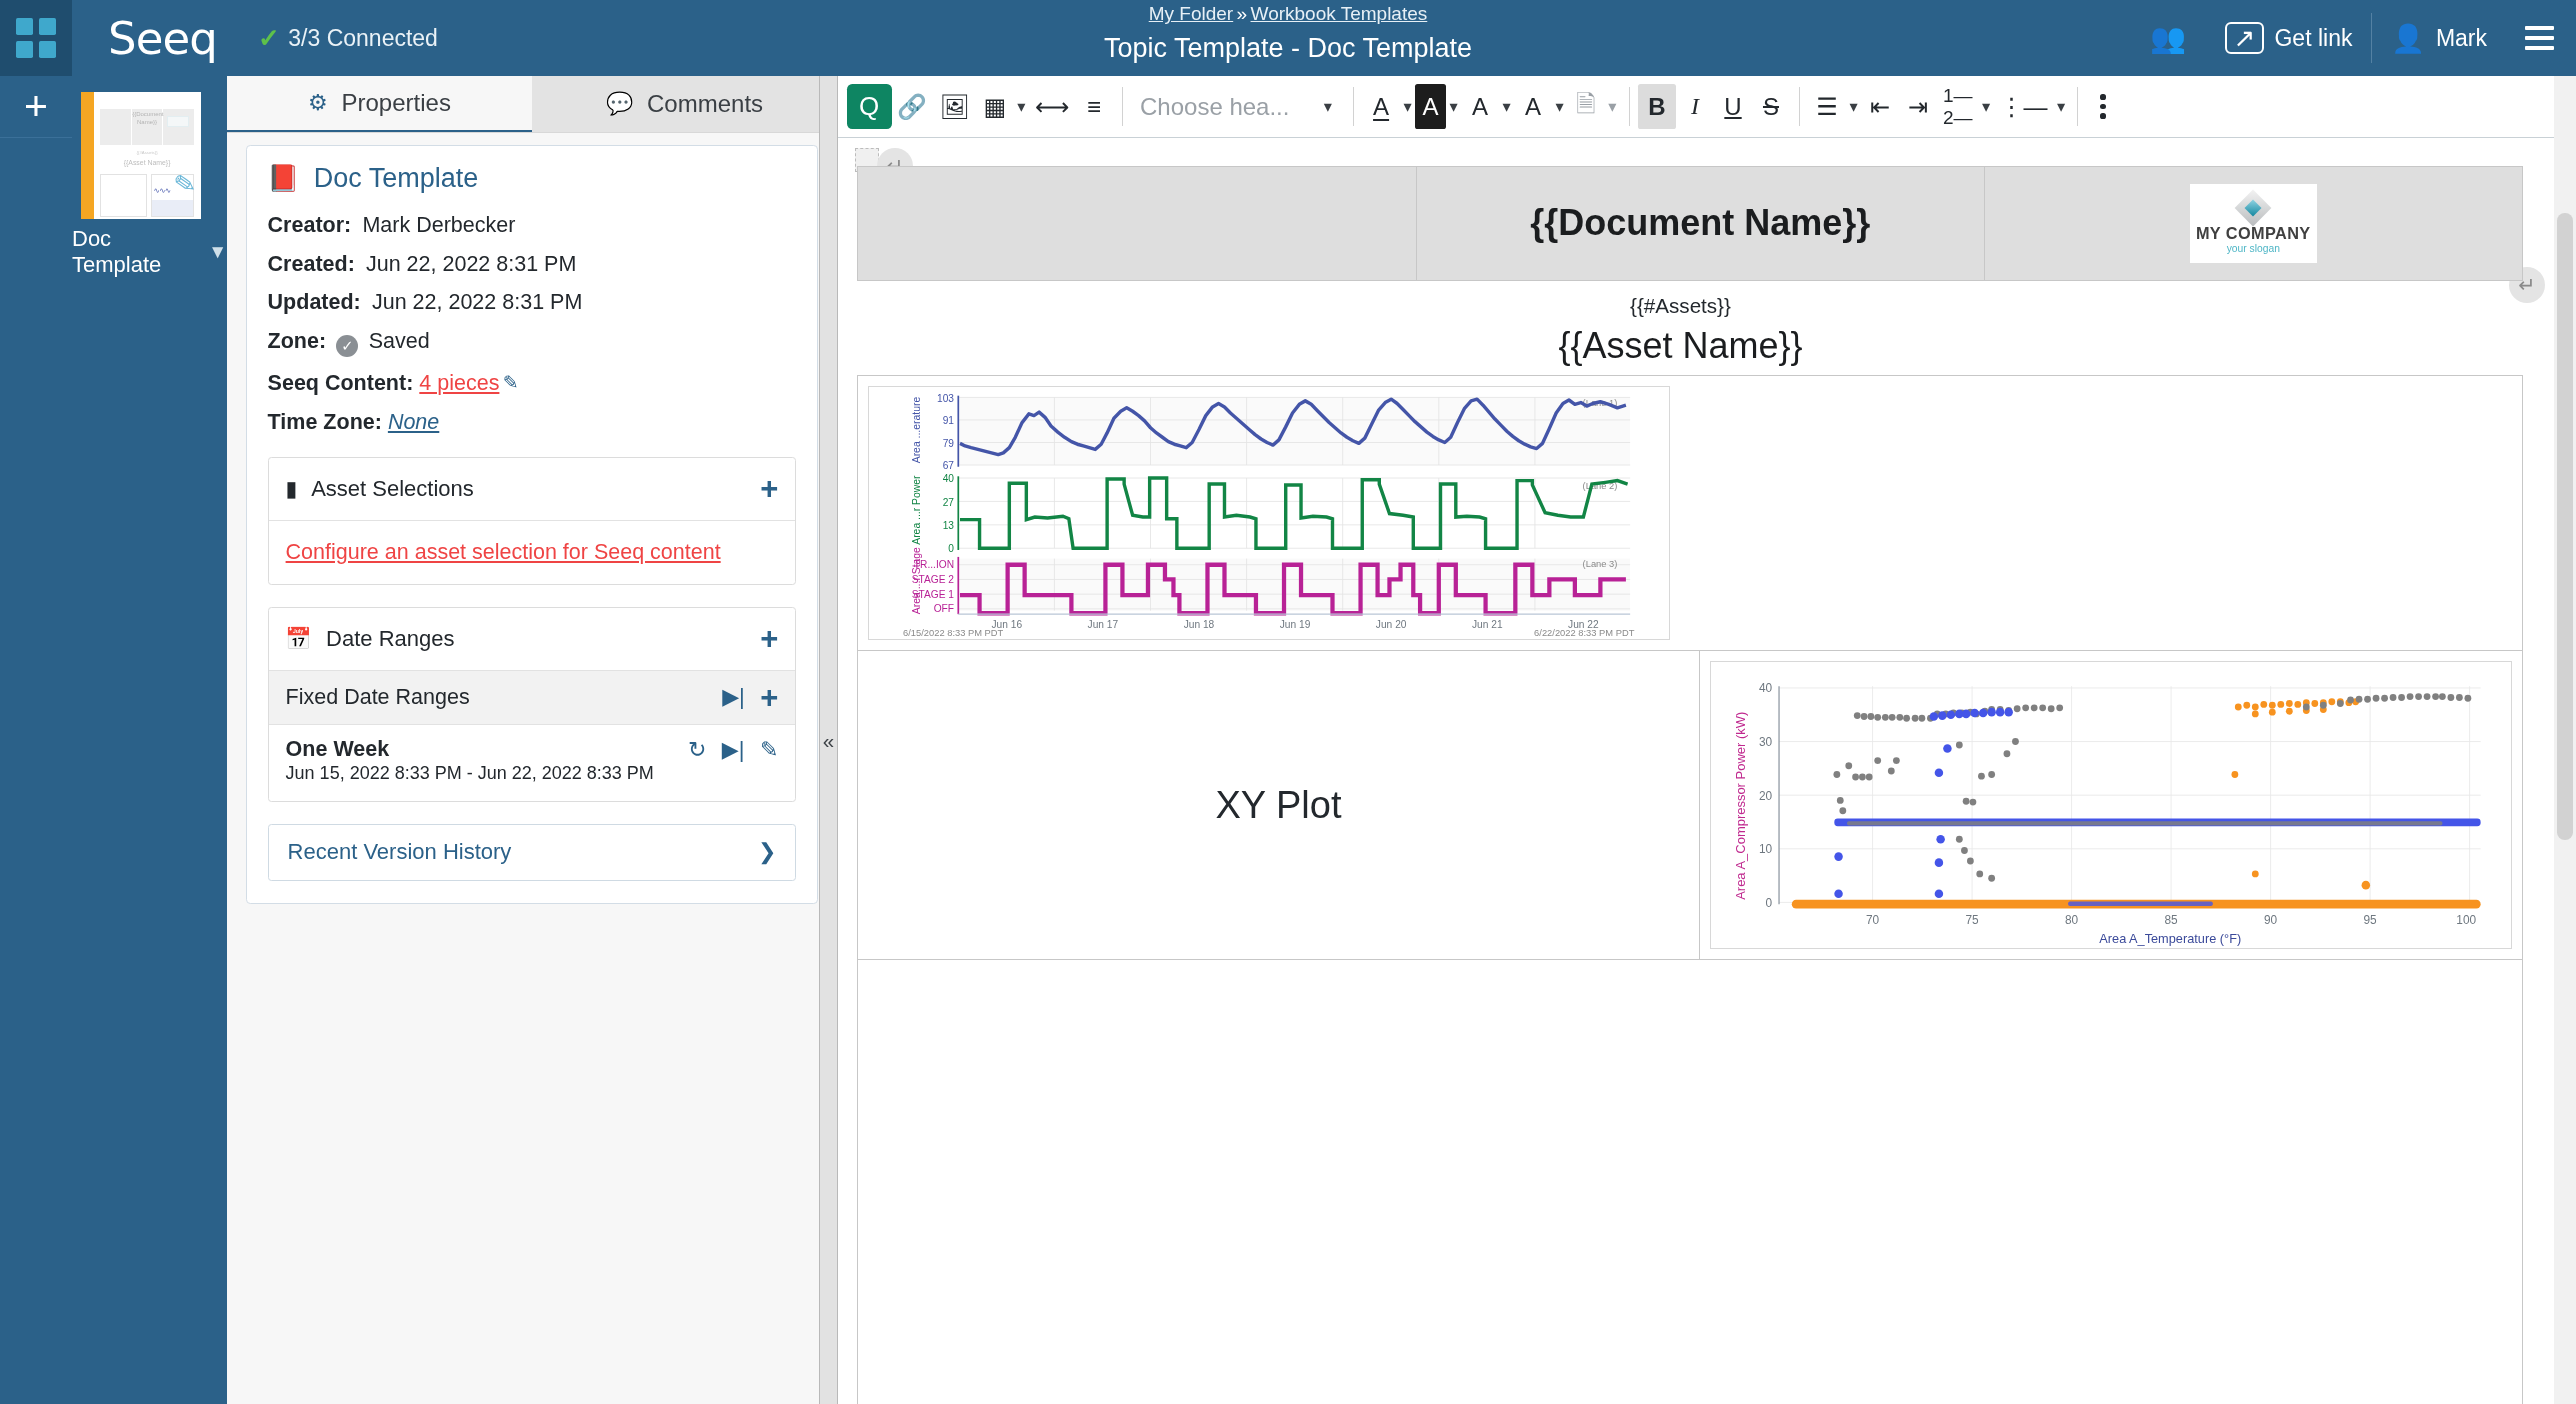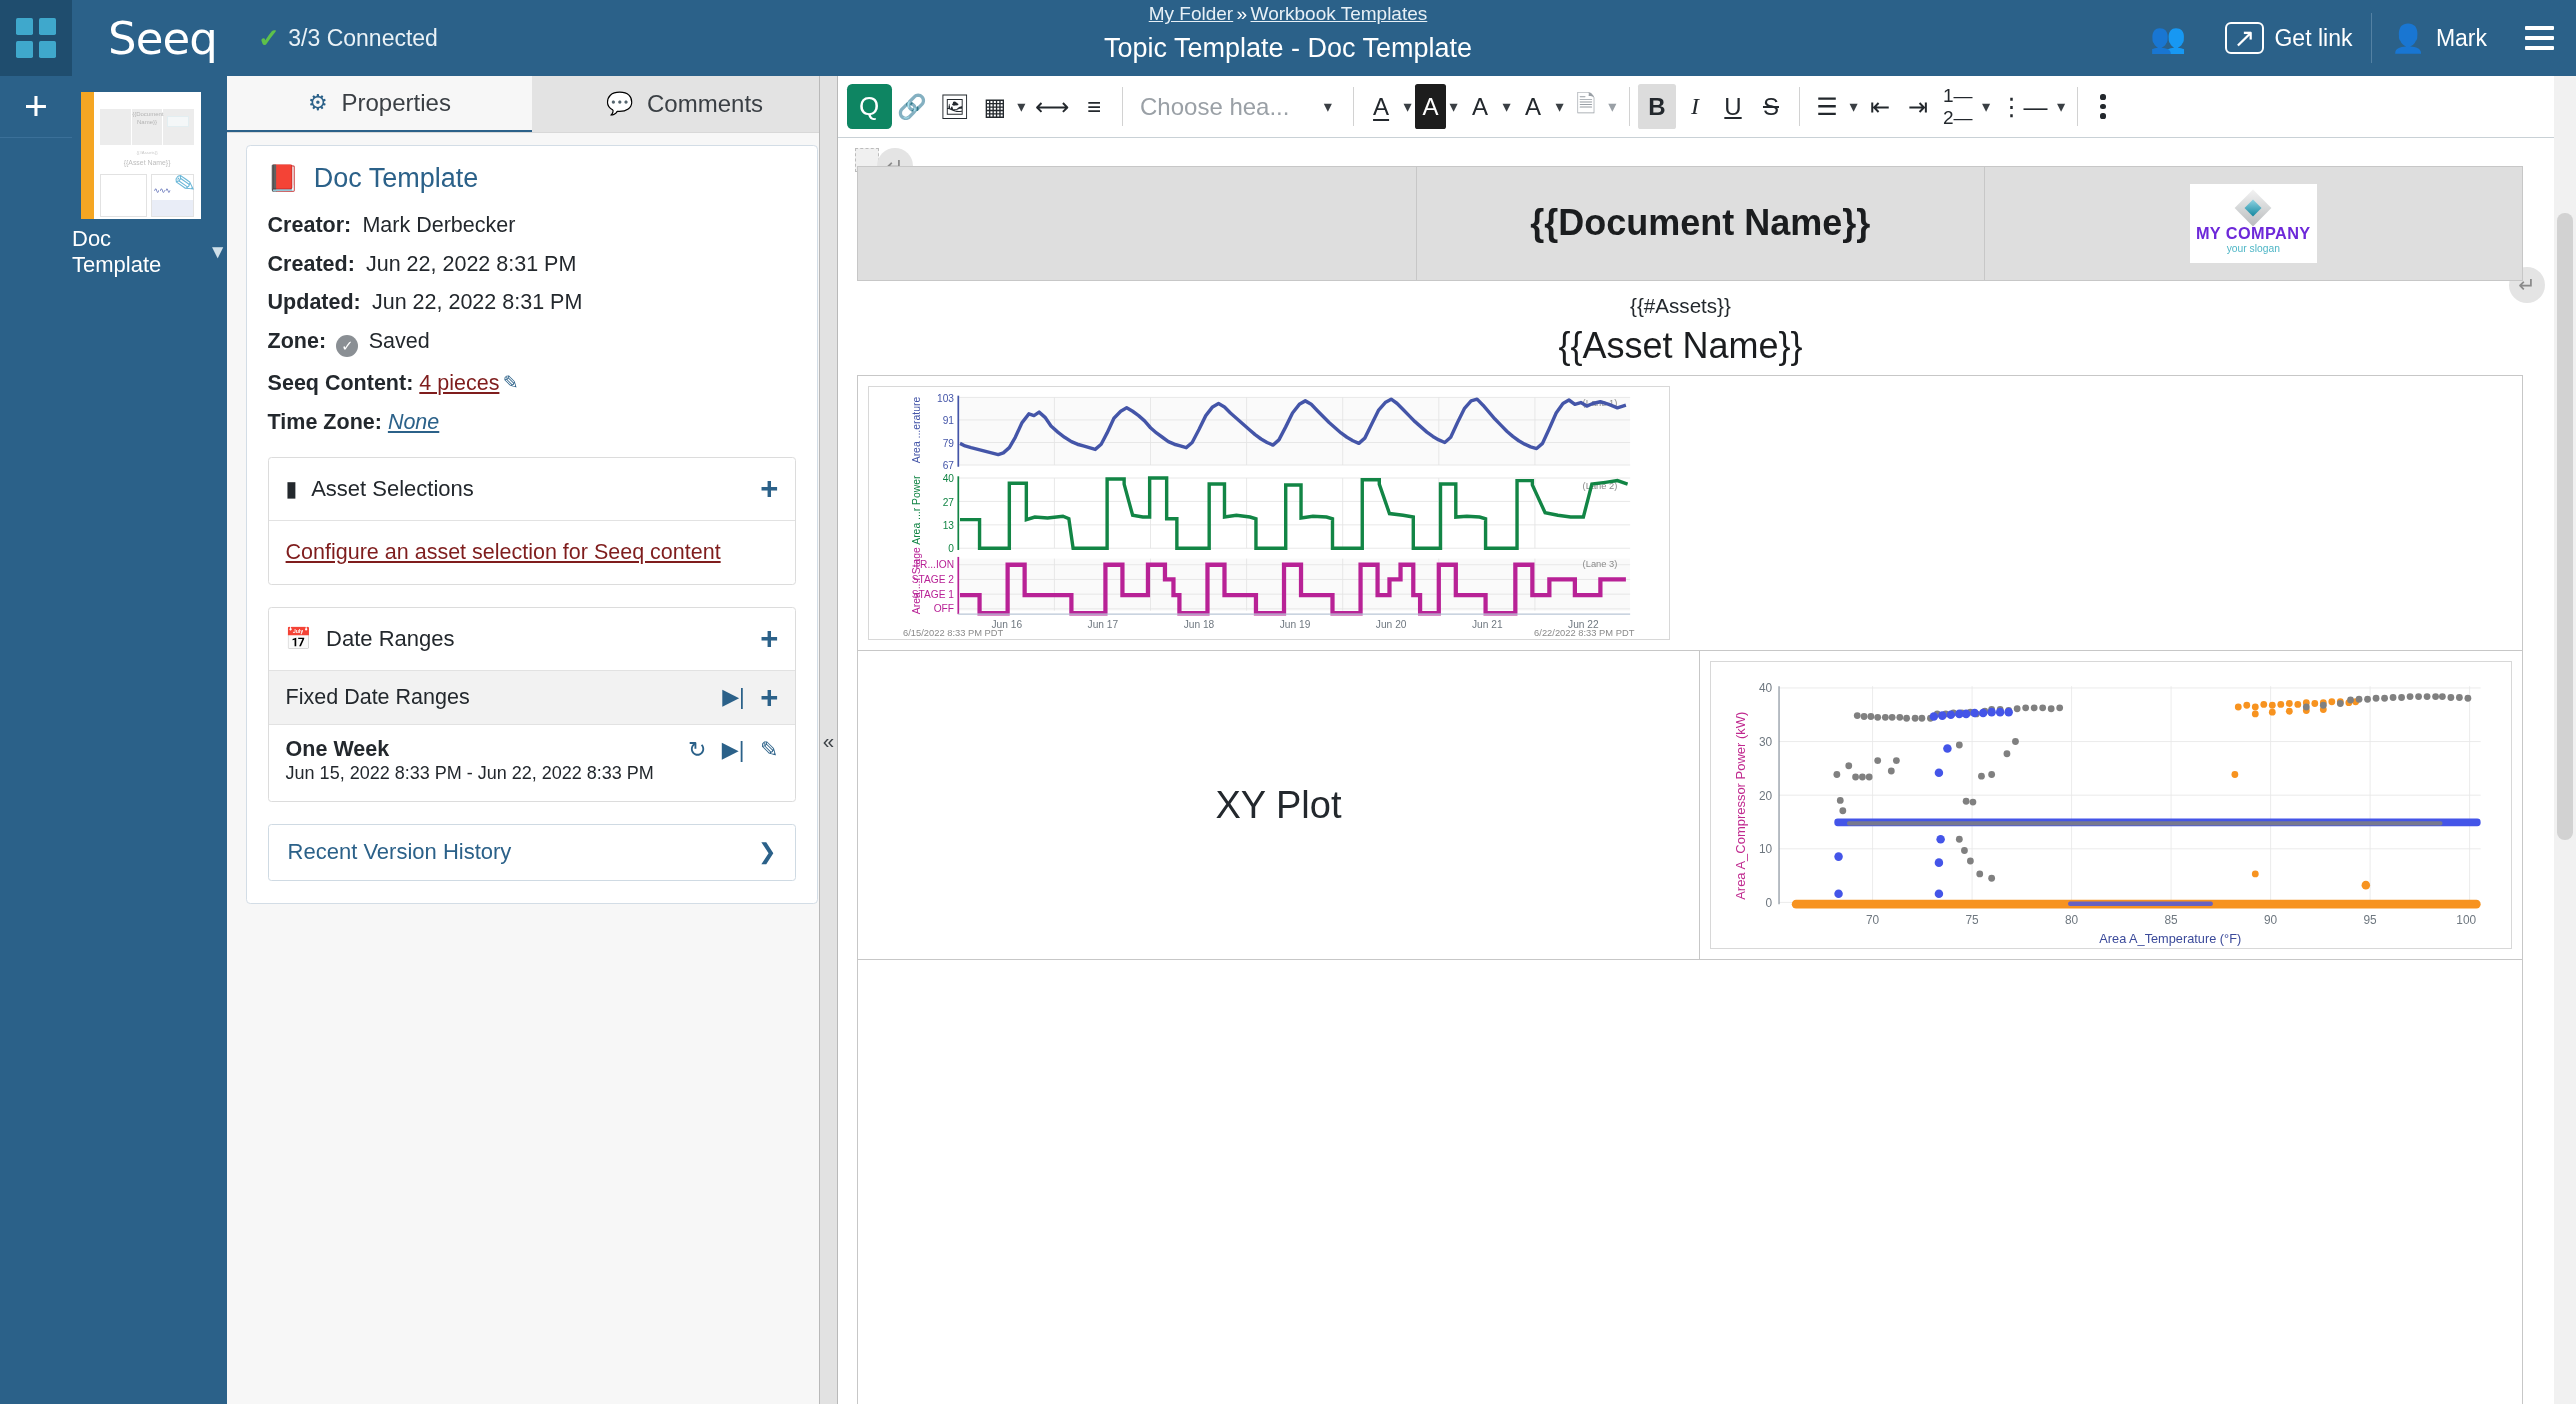--- a/index.html
+++ b/index.html
@@ -108,21 +108,21 @@
     margin:12px 19px 0 19px; background:#fff; border:0.9px solid #d3dde6; border-radius:4.3px;
     padding:17px 20.6px 22px 20.6px;
   }
   .card-title{
     display:flex; align-items:center; gap:13.7px; color:#2b6189; font-size:27px; margin-bottom:19px;
   }
   .book-ic{ font-size:26px; color:#2b6189;}
   .prow{ font-size:21.5px; margin:0 0 13.7px 0; color:#23282d;}
   .prow b{ font-weight:bold; }
   .prow .val{ margin-left:5.2px; }
-  .lnk{ color:#7f1d1d; text-decoration:underline; cursor:pointer;}
+  .lnk{ color:#ef4444; text-decoration:underline; cursor:pointer;}
   .lnk-i{ color:#2b6189; text-decoration:underline; font-style:italic; cursor:pointer;}
   .state-ic{
     display:inline-block; width:22px; height:22px; border-radius:50%;
     background:#8a8f94; color:#fff; font-size:14.6px; text-align:center; line-height:22px;
     vertical-align:-3.4px; margin:0 4.3px;
   }
   .edit-ic{ display:inline-block; margin-left:3.4px; color:#2b6189; font-size:19px; vertical-align:0.9px;}
 
   .subcard{
     margin:22px 0 0 0; border:0.9px solid #dcdcdc; border-radius:3.4px; background:#fff; overflow:hidden;
@@ -204,21 +204,21 @@
   }
   .logo-mark{ width:29px; height:29px; position:relative; margin-bottom:1.7px;}
   .logo-mark .d-out{
     position:absolute; left:1.7px; top:1.7px; width:26px; height:26px;
     background:linear-gradient(135deg,#f2f2f2,#b9bcbe); transform:rotate(45deg);
   }
   .logo-mark .d-in{
     position:absolute; left:8.6px; top:8.6px; width:12px; height:12px;
     background:linear-gradient(135deg,#8fd3e2,#13879f); transform:rotate(45deg);
   }
-  .logo-txt{ color:#6d28d9; font-size:16.3px; font-weight:bold; letter-spacing:0.4px;}
+  .logo-txt{ color:#404040; font-size:16.3px; font-weight:bold; letter-spacing:0.4px;}
   .logo-slog{ color:#4fb6c6; font-size:10.3px;}
 
   .retbub{
     position:absolute; width:36px; height:36px; border-radius:50%; background:#e4e4e4;
     color:#8a8a8a; font-size:20.6px; display:flex; align-items:center; justify-content:center;
   }
 
   .assets-tag{
     position:absolute; left:0; top:156px; width:1685px; text-align:center;
     font-size:20.6px; color:#23282d;

